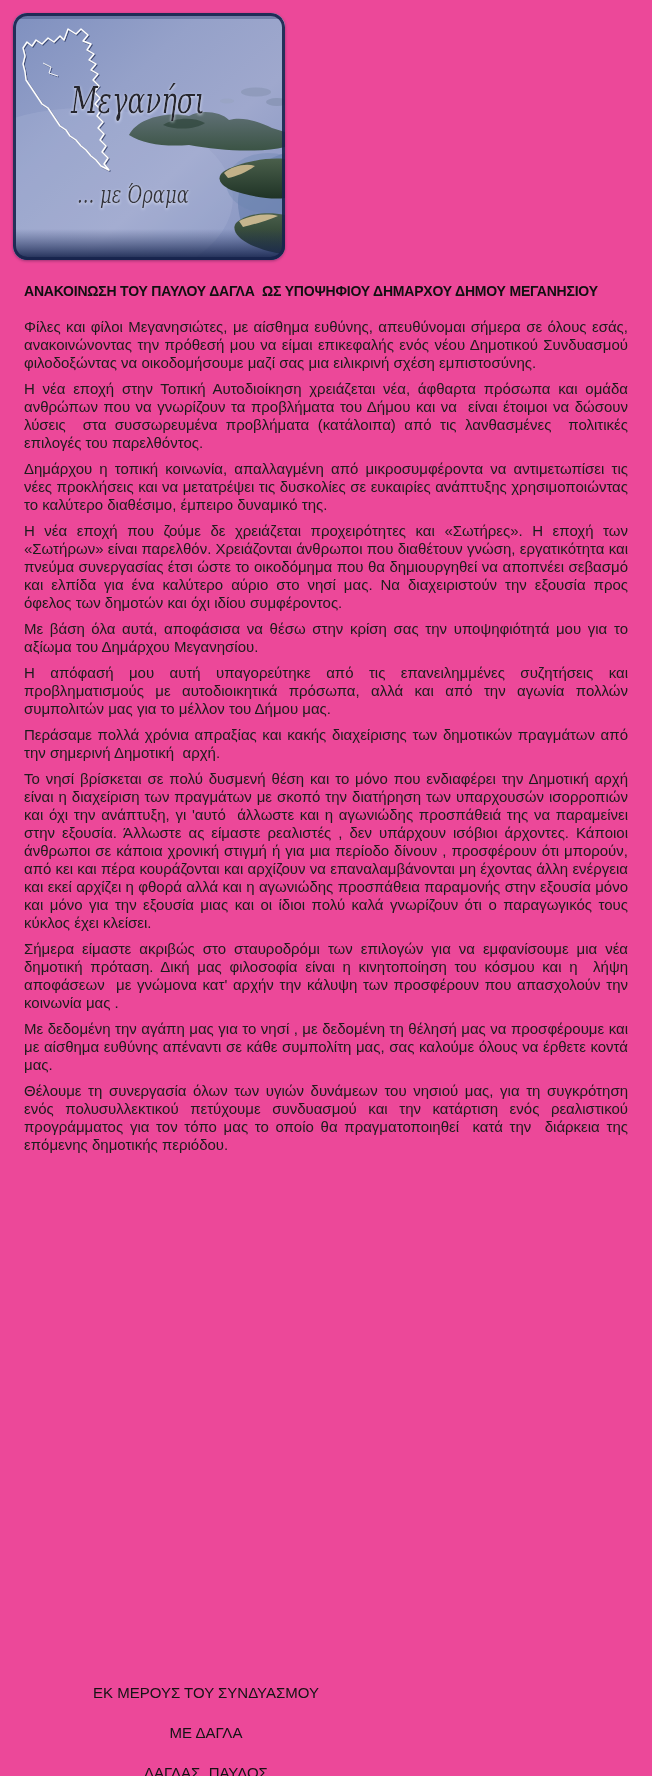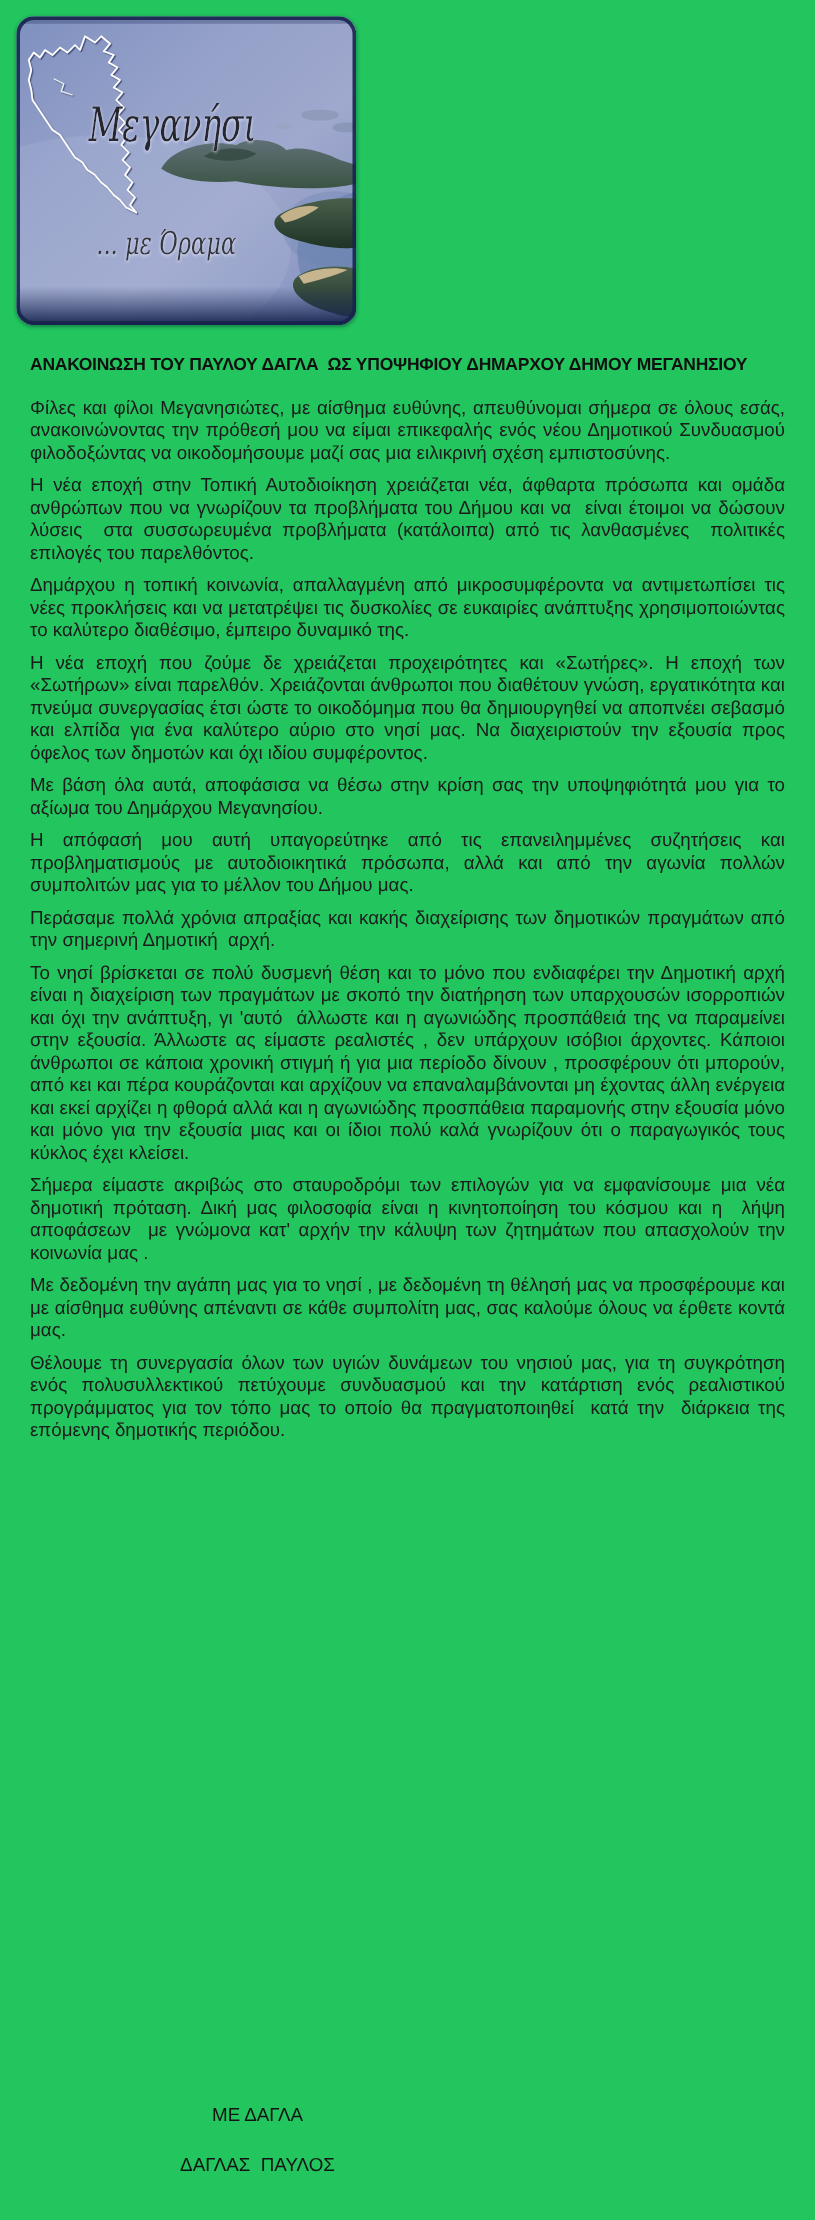--- a/index.html
+++ b/index.html
@@ -1,17 +1,17 @@
 <!DOCTYPE html>
 <html lang="el"><head>
 <meta charset="utf-8">
 <style>
   html,body { margin:0; padding:0; background:#ffffff; }
   .page {
-    position:relative; width:652px; height:1776px; background:#22c55e;
+    position:relative; width:652px; height:1776px; background:#ec4899;
     font-family:"Liberation Sans", sans-serif; color:#1c1c1c; overflow:hidden;
   }
   .logo-wrap {
     position:absolute; left:13px; top:13px; width:272px; height:247px;
     border-radius:14px; overflow:hidden;
     box-shadow:0 1px 3px rgba(5,10,40,.35);
   }
   .logo-wrap svg { display:block; }
   .content { position:absolute; left:24px; top:281px; width:604px; }
   .doc-title {
@@ -101,23 +101,24 @@
   <div class="content">
     <h1 class="doc-title">ΑΝΑΚΟΙΝΩΣΗ ΤΟΥ ΠΑΥΛΟΥ ΔΑΓΛΑ  ΩΣ ΥΠΟΨΗΦΙΟΥ ΔΗΜΑΡΧΟΥ ΔΗΜΟΥ ΜΕΓΑΝΗΣΙΟΥ</h1>
     <p class="para">Φίλες και φίλοι Μεγανησιώτες, με αίσθημα ευθύνης, απευθύνομαι σήμερα σε όλους εσάς, ανακοινώνοντας την πρόθεσή μου να είμαι επικεφαλής ενός νέου Δημοτικού Συνδυασμού φιλοδοξώντας να οικοδομήσουμε μαζί σας μια ειλικρινή σχέση εμπιστοσύνης.</p>
     <p class="para">Η νέα εποχή στην Τοπική Αυτοδιοίκηση χρειάζεται νέα, άφθαρτα πρόσωπα και ομάδα ανθρώπων που να γνωρίζουν τα προβλήματα του Δήμου και να  είναι έτοιμοι να δώσουν λύσεις  στα συσσωρευμένα προβλήματα (κατάλοιπα) από τις λανθασμένες  πολιτικές επιλογές του παρελθόντος.</p>
     <p class="para">Δημάρχου η τοπική κοινωνία, απαλλαγμένη από μικροσυμφέροντα να αντιμετωπίσει τις νέες προκλήσεις και να μετατρέψει τις δυσκολίες σε ευκαιρίες ανάπτυξης χρησιμοποιώντας το καλύτερο διαθέσιμο, έμπειρο δυναμικό της.</p>
     <p class="para">Η νέα εποχή που ζούμε δε χρειάζεται προχειρότητες και «Σωτήρες». Η εποχή των «Σωτήρων» είναι παρελθόν. Χρειάζονται άνθρωποι που διαθέτουν γνώση, εργατικότητα και πνεύμα συνεργασίας έτσι ώστε το οικοδόμημα που θα δημιουργηθεί να αποπνέει σεβασμό και ελπίδα για ένα καλύτερο αύριο στο νησί μας. Να διαχειριστούν την εξουσία προς όφελος των δημοτών και όχι ιδίου συμφέροντος.</p>
     <p class="para">Με βάση όλα αυτά, αποφάσισα να θέσω στην κρίση σας την υποψηφιότητά μου για το αξίωμα του Δημάρχου Μεγανησίου.</p>
     <p class="para">Η απόφασή μου αυτή υπαγορεύτηκε από τις επανειλημμένες συζητήσεις και προβληματισμούς με αυτοδιοικητικά πρόσωπα, αλλά και από την αγωνία πολλών συμπολιτών μας για το μέλλον του Δήμου μας.</p>
     <p class="para">Περάσαμε πολλά χρόνια απραξίας και κακής διαχείρισης των δημοτικών πραγμάτων από την σημερινή Δημοτική  αρχή.</p>
     <p class="para">Το νησί βρίσκεται σε πολύ δυσμενή θέση και το μόνο που ενδιαφέρει την Δημοτική αρχή είναι η διαχείριση των πραγμάτων με σκοπό την διατήρηση των υπαρχουσών ισορροπιών και όχι την ανάπτυξη, γι 'αυτό  άλλωστε και η αγωνιώδης προσπάθειά της να παραμείνει στην εξουσία. Άλλωστε ας είμαστε ρεαλιστές , δεν υπάρχουν ισόβιοι άρχοντες. Κάποιοι άνθρωποι σε κάποια χρονική στιγμή ή για μια περίοδο δίνουν , προσφέρουν ότι μπορούν, από κει και πέρα κουράζονται και αρχίζουν να επαναλαμβάνονται μη έχοντας άλλη ενέργεια και εκεί αρχίζει η φθορά αλλά και η αγωνιώδης προσπάθεια παραμονής στην εξουσία μόνο και μόνο για την εξουσία μιας και οι ίδιοι πολύ καλά γνωρίζουν ότι ο παραγωγικός τους κύκλος έχει κλείσει.</p>
-    <p class="para">Σήμερα είμαστε ακριβώς στο σταυροδρόμι των επιλογών για να εμφανίσουμε μια νέα δημοτική πρόταση. Δική μας φιλοσοφία είναι η κινητοποίηση του κόσμου και η  λήψη αποφάσεων  με γνώμονα κατ' αρχήν την κάλυψη των ζητημάτων που απασχολούν την κοινωνία μας .</p>
+    <p class="para">Σήμερα είμαστε ακριβώς στο σταυροδρόμι των επιλογών για να εμφανίσουμε μια νέα δημοτική πρόταση. Δική μας φιλοσοφία είναι η κινητοποίηση του κόσμου και η  λήψη αποφάσεων  με γνώμονα κατ' αρχήν την κάλυψη των προσφέρουν που απασχολούν την κοινωνία μας .</p>
     <p class="para">Με δεδομένη την αγάπη μας για το νησί , με δεδομένη τη θέλησή μας να προσφέρουμε και με αίσθημα ευθύνης απέναντι σε κάθε συμπολίτη μας, σας καλούμε όλους να έρθετε κοντά μας.</p>
     <p class="para">Θέλουμε τη συνεργασία όλων των υγιών δυνάμεων του νησιού μας, για τη συγκρότηση ενός πολυσυλλεκτικού πετύχουμε συνδυασμού και την κατάρτιση ενός ρεαλιστικού προγράμματος για τον τόπο μας το οποίο θα πραγματοποιηθεί  κατά την  διάρκεια της επόμενης δημοτικής περιόδου.</p>
   </div>
 
   <div class="signature">
+    <p class="sig-line">ΕΚ ΜΕΡΟΥΣ ΤΟΥ ΣΥΝΔΥΑΣΜΟΥ</p>
     <p class="sig-line">ΜΕ ΔΑΓΛΑ</p>
     <p class="sig-line">ΔΑΓΛΑΣ  ΠΑΥΛΟΣ</p>
   </div>
 
 </div>
 
 </body></html>

